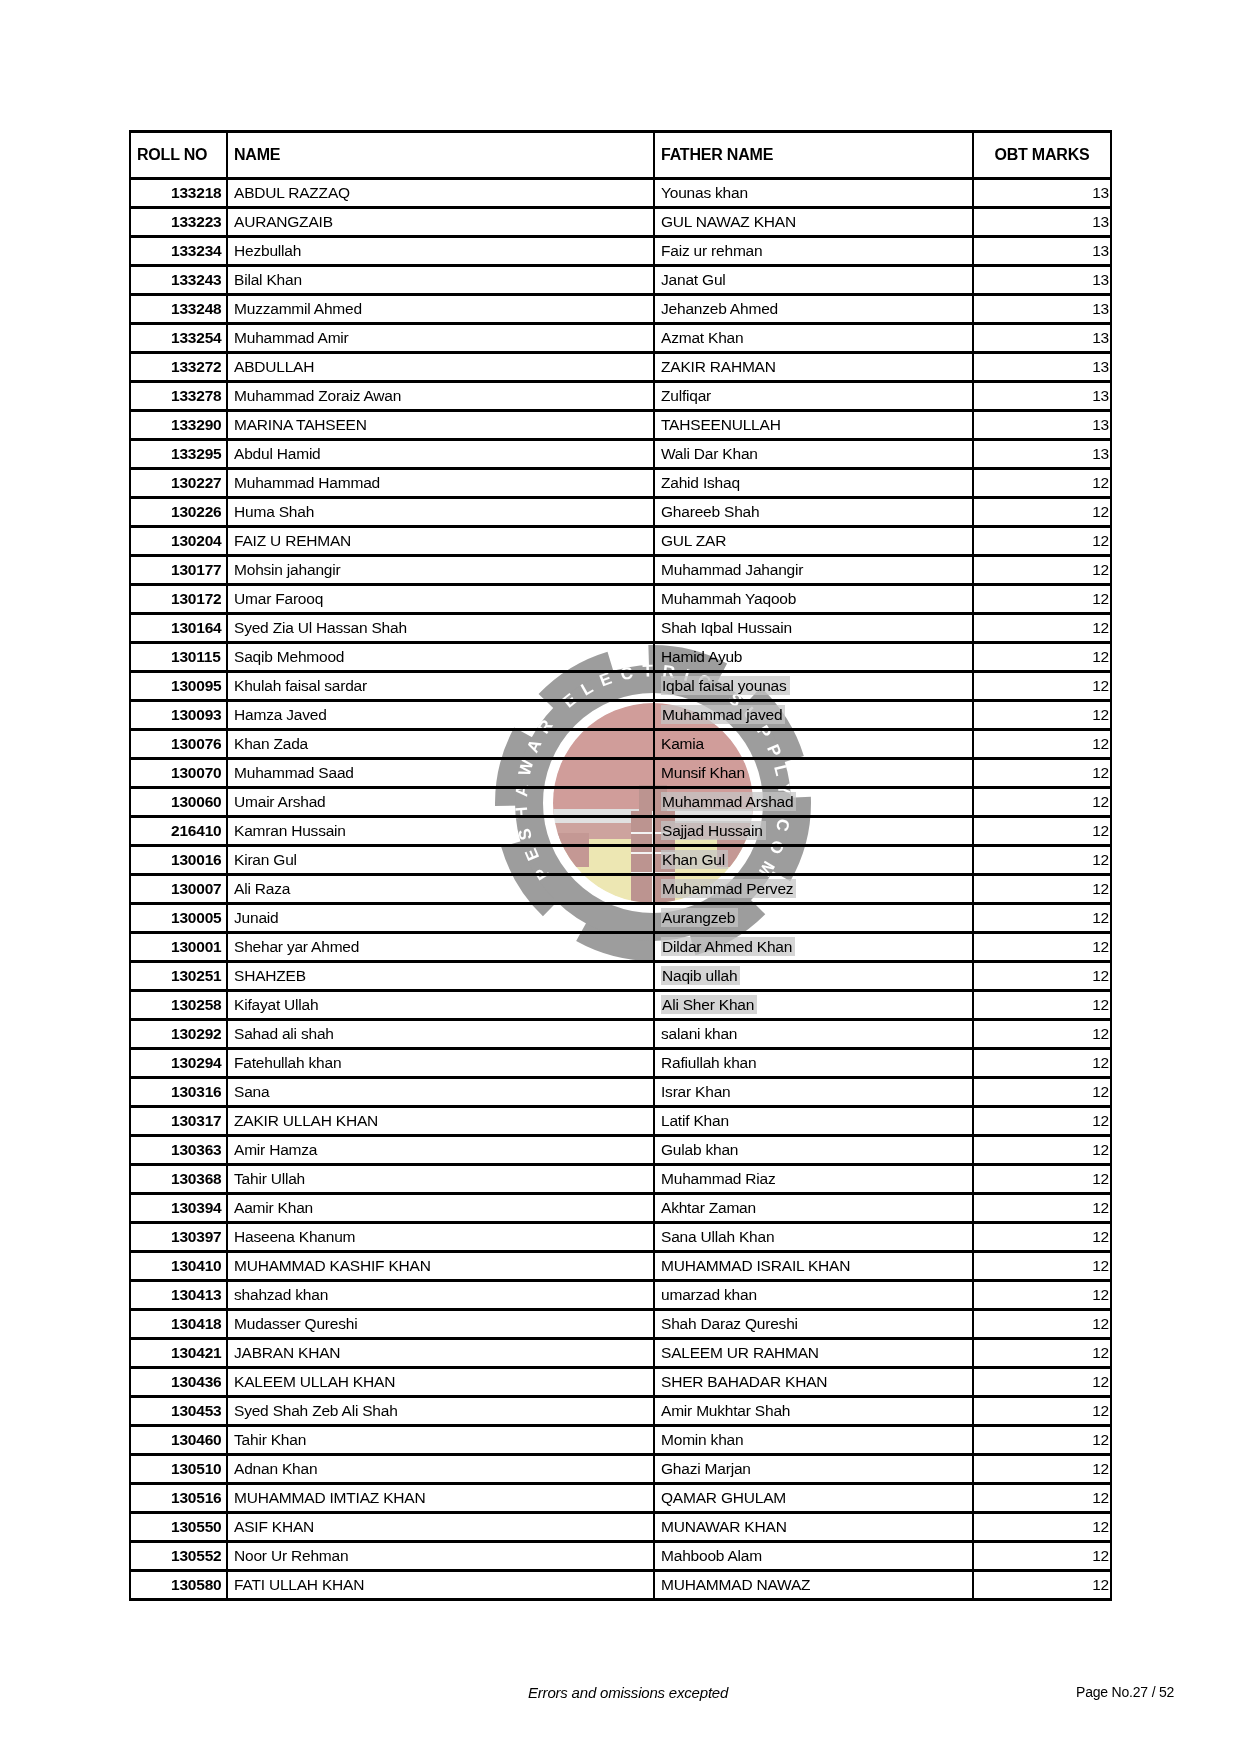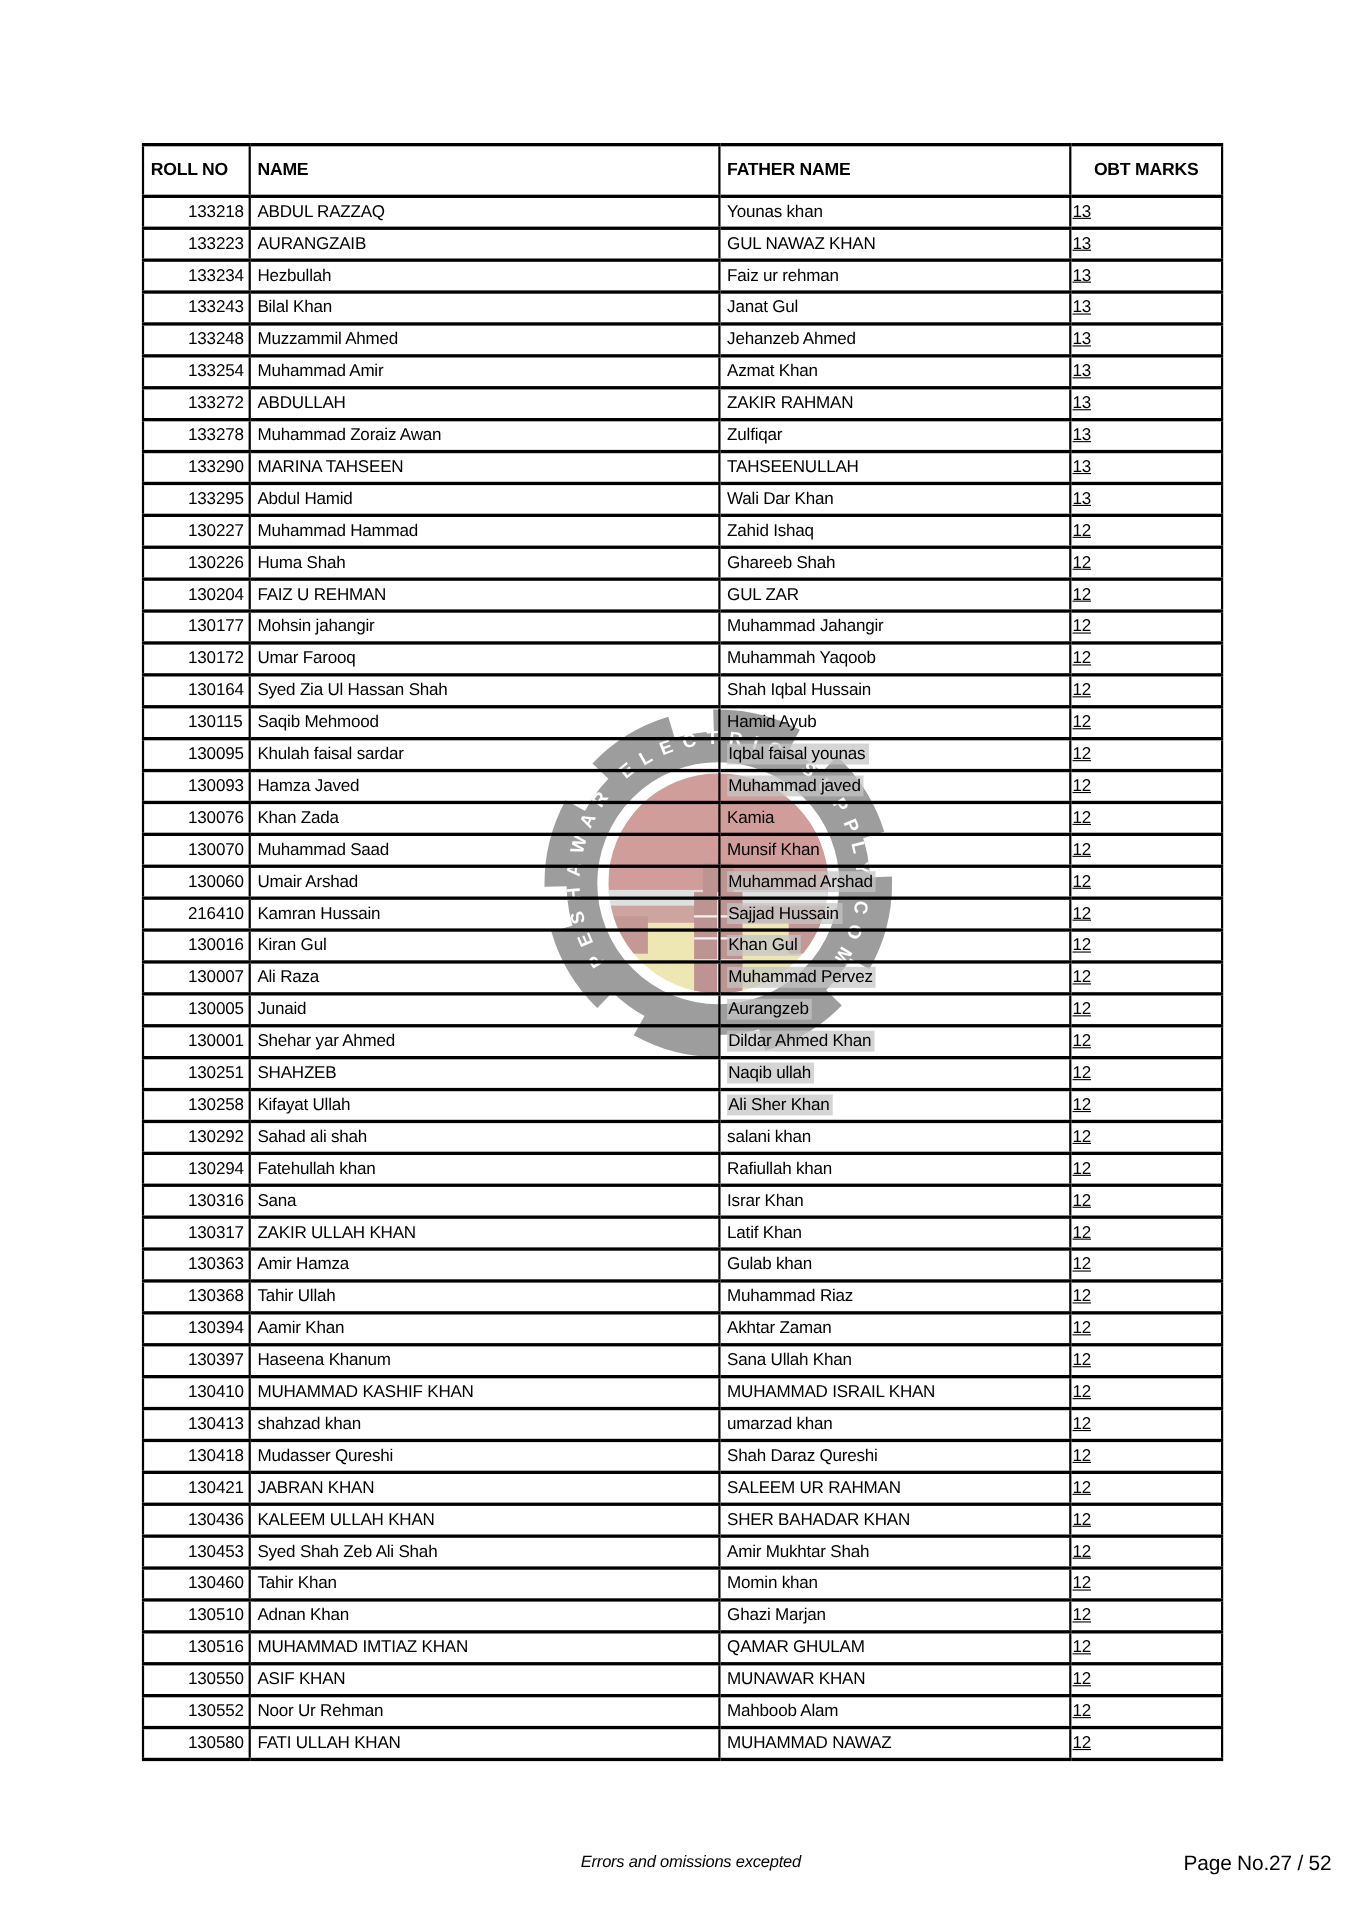--- a/index.html
+++ b/index.html
@@ -53,43 +53,43 @@
     vertical-align: middle;
   }
   table.results td {
     height: 24px;
     line-height: 24px;
     font-size: 15.5px;
     vertical-align: middle;
   }
   th.col-roll, th.col-name, th.col-father { text-align: left; padding-left: 6px; }
   th.col-marks { text-align: center; }
-  td.col-roll  { font-weight: 400; text-align: left; padding-right: 9px; padding-left: 40px; }
+  td.col-roll  { font-weight: 700; text-align: left; padding-right: 9px; padding-left: 40px; }
   td.col-name, td.col-father { text-align: left; padding-left: 6px; }
-  td.col-marks { text-align: left; text-decoration: underline; }
+  td.col-marks { text-align: right; }
 
   .cell-text { display: inline; }
   
   .hl { background: rgba(197,197,197,0.72); padding: 1px 3px 1px 1px; }
 
   
   .footer-note {
     position: absolute;
     left: 528px;
     top: 1684px;
     font-size: 15px;
     letter-spacing: -0.2px;
     z-index: 1;
     font-style: italic;
   }
   .footer-page {
     position: absolute;
     left: 1076px;
     top: 1684px;
-    font-size: 19px;
+    font-size: 14px;
     letter-spacing: -0.2px;
     z-index: 1;
   }
 </style>
 </head>
 <body>
 
 <div class="page">
 
   <svg class="watermark" viewBox="-165 -165 330 330" xmlns="http://www.w3.org/2000/svg">

